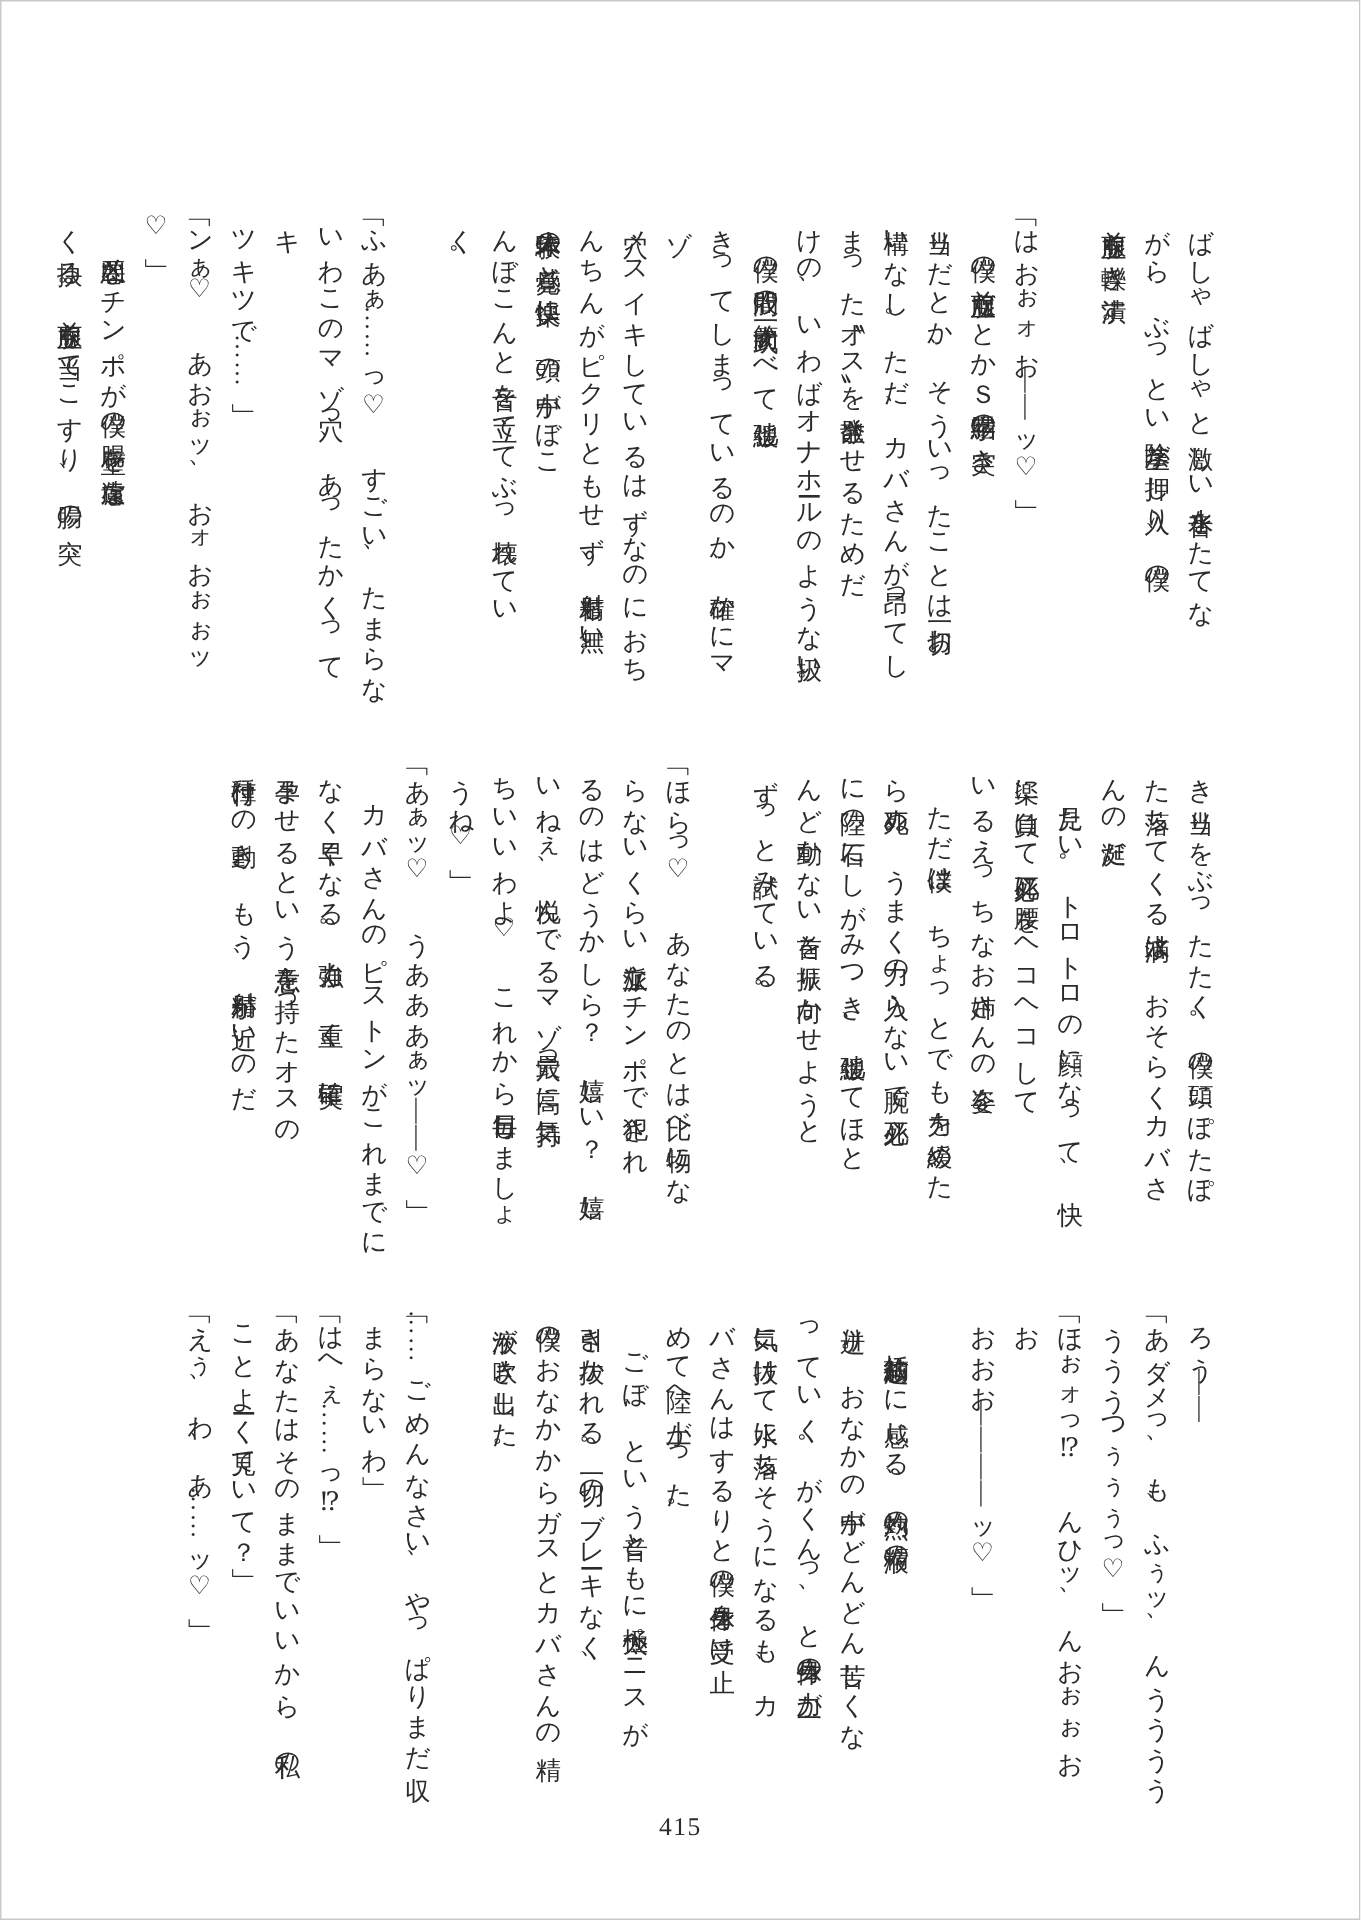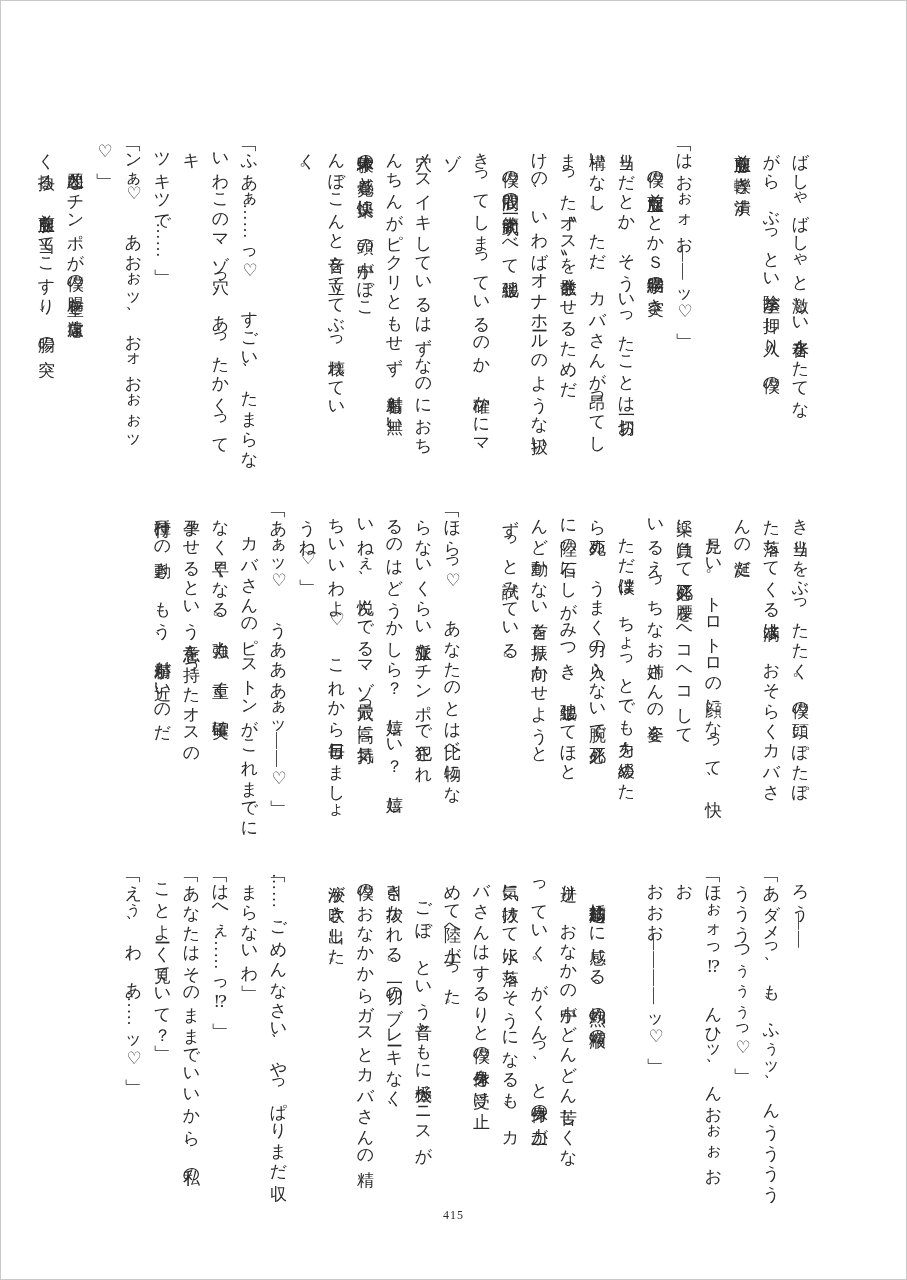--- a/index.html
+++ b/index.html
@@ -37,21 +37,21 @@
   }
   .band p.col.indent {
     text-indent: 18px;
   }
   .page-number {
     position: absolute;
     top: 1208px;
     left: 0;
     width: 100%;
     text-align: center;
-    font-size: 12px;
+    font-size: 17px;
     letter-spacing: 1px;
     color: #2b2b2b;
   }
 </style>
 </head>
 <body>
 
 <div class="page">
   <div class="band band-1">
       <p class="col">ばしゃばしゃと激しい水音をたてな</p>

